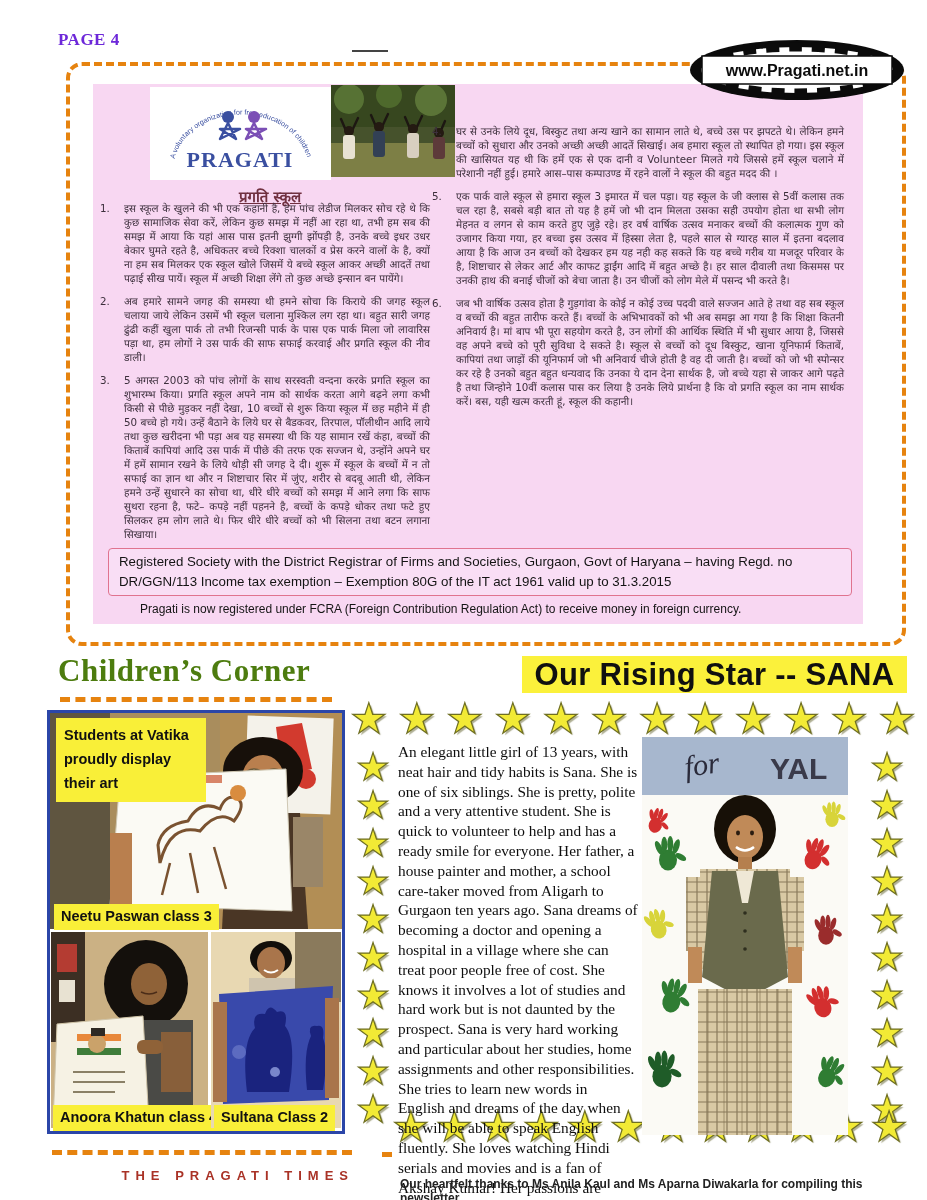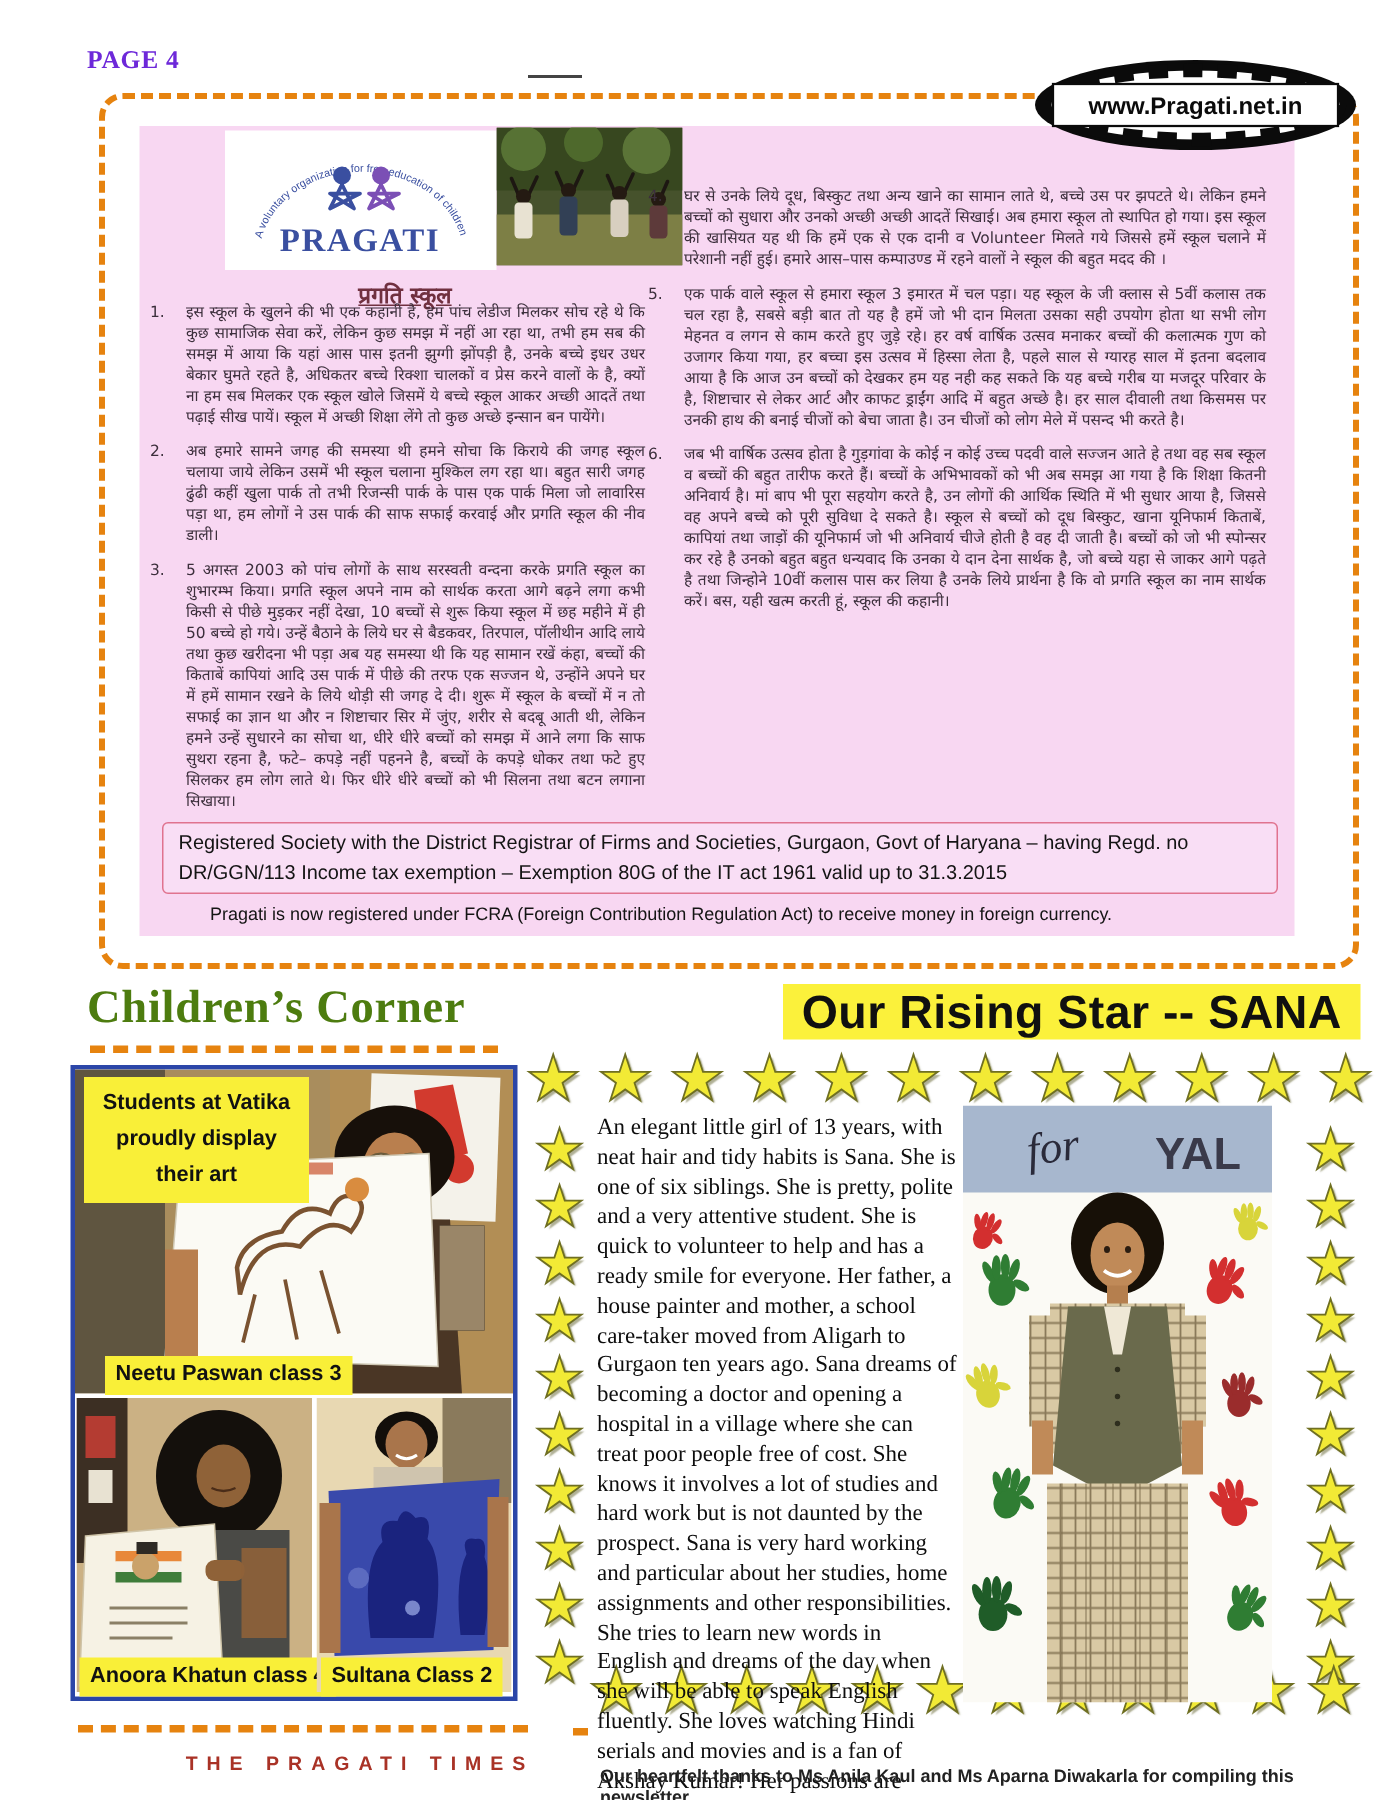--- a/index.html
+++ b/index.html
@@ -141,21 +141,21 @@
       </div>
     </div>
 </div>
 
 <div class="abs reg-box" style="left:108px;top:548px;width:722px;">Registered Society with the District Registrar of Firms and Societies, Gurgaon, Govt of Haryana – having Regd. no DR/GGN/113 Income tax exemption – Exemption 80G of the IT act 1961 valid up to 31.3.2015</div>
 <div class="abs fcra" style="left:110px;top:602px;width:740px;">Pragati is now registered under FCRA (Foreign Contribution Regulation Act) to receive money in foreign currency.</div>
 
 <div class="abs cc-title" style="left:58px;top:653px;">Children’s Corner</div>
 <div class="abs cc-underline" style="left:60px;top:697px;width:272px;"></div>
 
-<div class="abs blue-box" style="left:47px;top:710px;width:292px;height:418px;text-align:center;">
+<div class="abs blue-box" style="left:47px;top:710px;width:292px;height:418px;">
 
   <div class="abs" style="left:0px;top:0px;width:292px;height:216px;">
     <svg width="292" height="216" viewBox="0 0 292 216">
       <rect width="292" height="216" fill="#a98d5d"></rect>
       <rect width="60" height="216" fill="#5f5540"></rect>
       <rect x="170" y="0" width="122" height="216" fill="#b28e55"></rect>
       <rect x="196" y="4" width="86" height="96" fill="#f4f2ea" transform="rotate(2 239 52)"></rect>
       <path d="M226 14 L252 10 L262 56 L232 62 Z" fill="#d23a2e"></path>
       <circle cx="256" cy="66" r="10" fill="#d23a2e"></circle>
       <rect x="180" y="108" width="70" height="34" fill="#efece0" transform="rotate(-4 215 125)"></rect>
@@ -171,21 +171,21 @@
       <rect x="243" y="104" width="30" height="70" fill="#9a8668"></rect>
       <polygon points="70,64 236,56 242,198 60,192" fill="#fbfaf4" stroke="#cfc8b4"></polygon>
       <path d="M110 150 Q120 110 150 118 Q168 96 184 108 Q196 92 188 86 Q176 80 170 96 Q150 86 138 108 Q112 112 108 132 Z" fill="none" stroke="#7a5230" stroke-width="3"></path>
       <circle cx="188" cy="80" r="8" fill="#d98c3f"></circle>
       <path d="M120 150 L112 182 M140 140 L148 180 M164 134 L176 176" stroke="#7a5230" stroke-width="2.5" fill="none"></path>
       <rect x="128" y="62" width="44" height="8" fill="#c9522e" opacity=".7"></rect>
       <rect x="60" y="120" width="22" height="80" fill="#b97f4e"></rect>
     </svg>
   </div>
   <div class="abs ycaption" style="left:6px;top:5px;width:134px;">Students at Vatika  proudly display their art</div>
-  <div class="abs ylabel" style="left:20px;top:191px;">Neetu Paswan  class 3</div>
+  <div class="abs ylabel" style="left:4px;top:191px;">Neetu Paswan  class 3</div>
 
   <div class="abs" style="left:1px;top:219px;width:157px;height:196px;">
     <svg width="157" height="196" viewBox="0 0 157 196">
       <rect width="157" height="196" fill="#cbb184"></rect>
       <rect width="34" height="110" fill="#3c2f23"></rect>
       <rect x="6" y="12" width="20" height="28" fill="#b43c32"></rect>
       <rect x="8" y="48" width="16" height="22" fill="#e8e2d2"></rect>
       <ellipse cx="95" cy="52" rx="42" ry="44" fill="#14100c"></ellipse>
       <ellipse cx="98" cy="52" rx="18" ry="21" fill="#8f6238"></ellipse>
       <path d="M90 60 Q98 64 106 60" stroke="#4a2c18" stroke-width="1.5" fill="none"></path>
@@ -328,14 +328,14 @@
     <circle cx="103" cy="176" r="1.8" fill="#2e2e1e"></circle>
     <circle cx="103" cy="194" r="1.8" fill="#2e2e1e"></circle>
     <circle cx="103" cy="212" r="1.8" fill="#2e2e1e"></circle>
     <rect x="56" y="252" width="94" height="146" fill="url(#plaid)"></rect>
     <path d="M66 252 V396 M82 252 V398 M100 252 V398 M118 252 V398 M136 252 V396" stroke="#7a6a4a" stroke-width="1" opacity=".6"></path>
   </svg>
 </div>
 
 <div class="abs footer-line" style="left:52px;top:1150px;width:300px;"></div>
 <div class="abs mini-dash" style="left:382px;top:1152px;width:10px;"></div>
-<div class="abs times" style="left:100px;top:1168px;width:280px;text-align:center;">THE PRAGATI TIMES</div>
+<div class="abs times" style="left:74px;top:1168px;width:280px;text-align:right;">THE PRAGATI TIMES</div>
 <div class="abs thanks" style="left:400px;top:1150px;width:520px;">Our heartfelt thanks to Ms Anila Kaul and Ms Aparna Diwakarla for compiling this newsletter.</div>
 
 </body></html>

